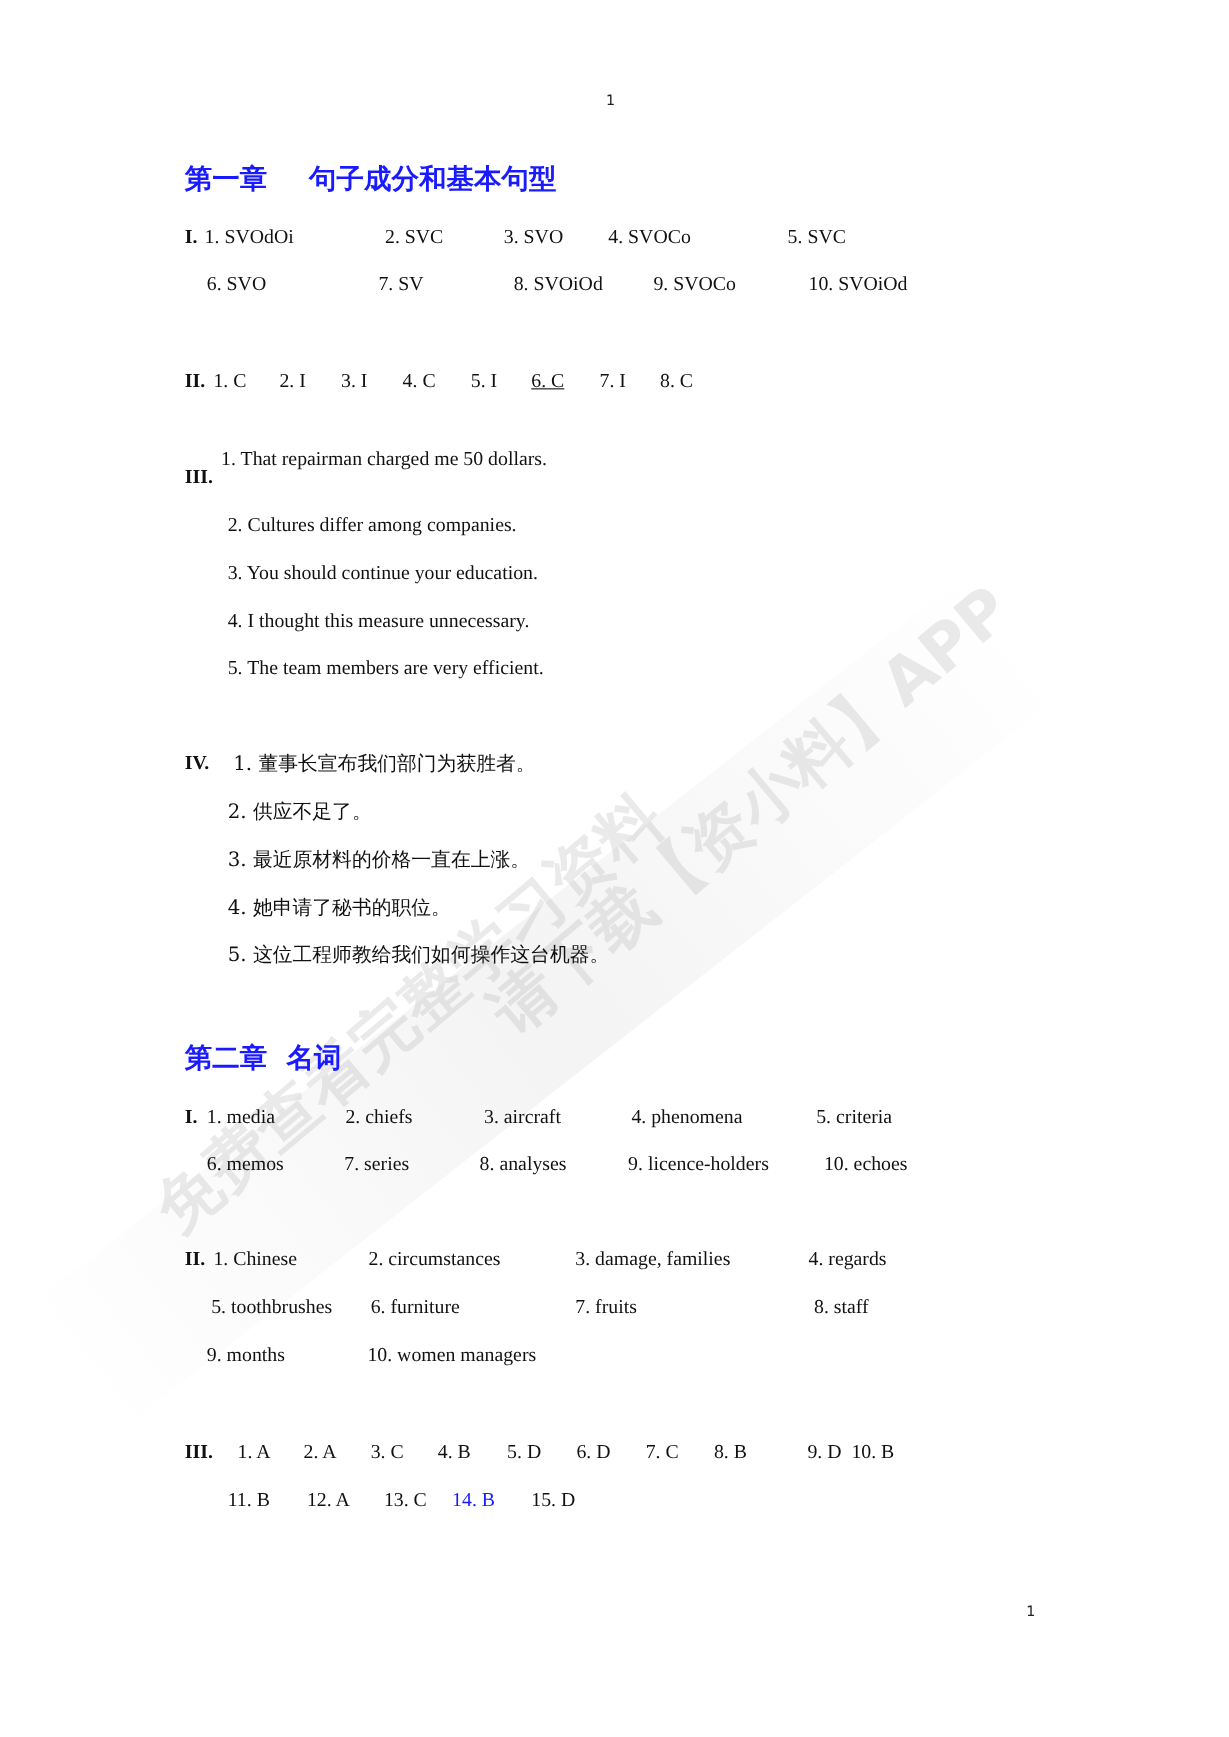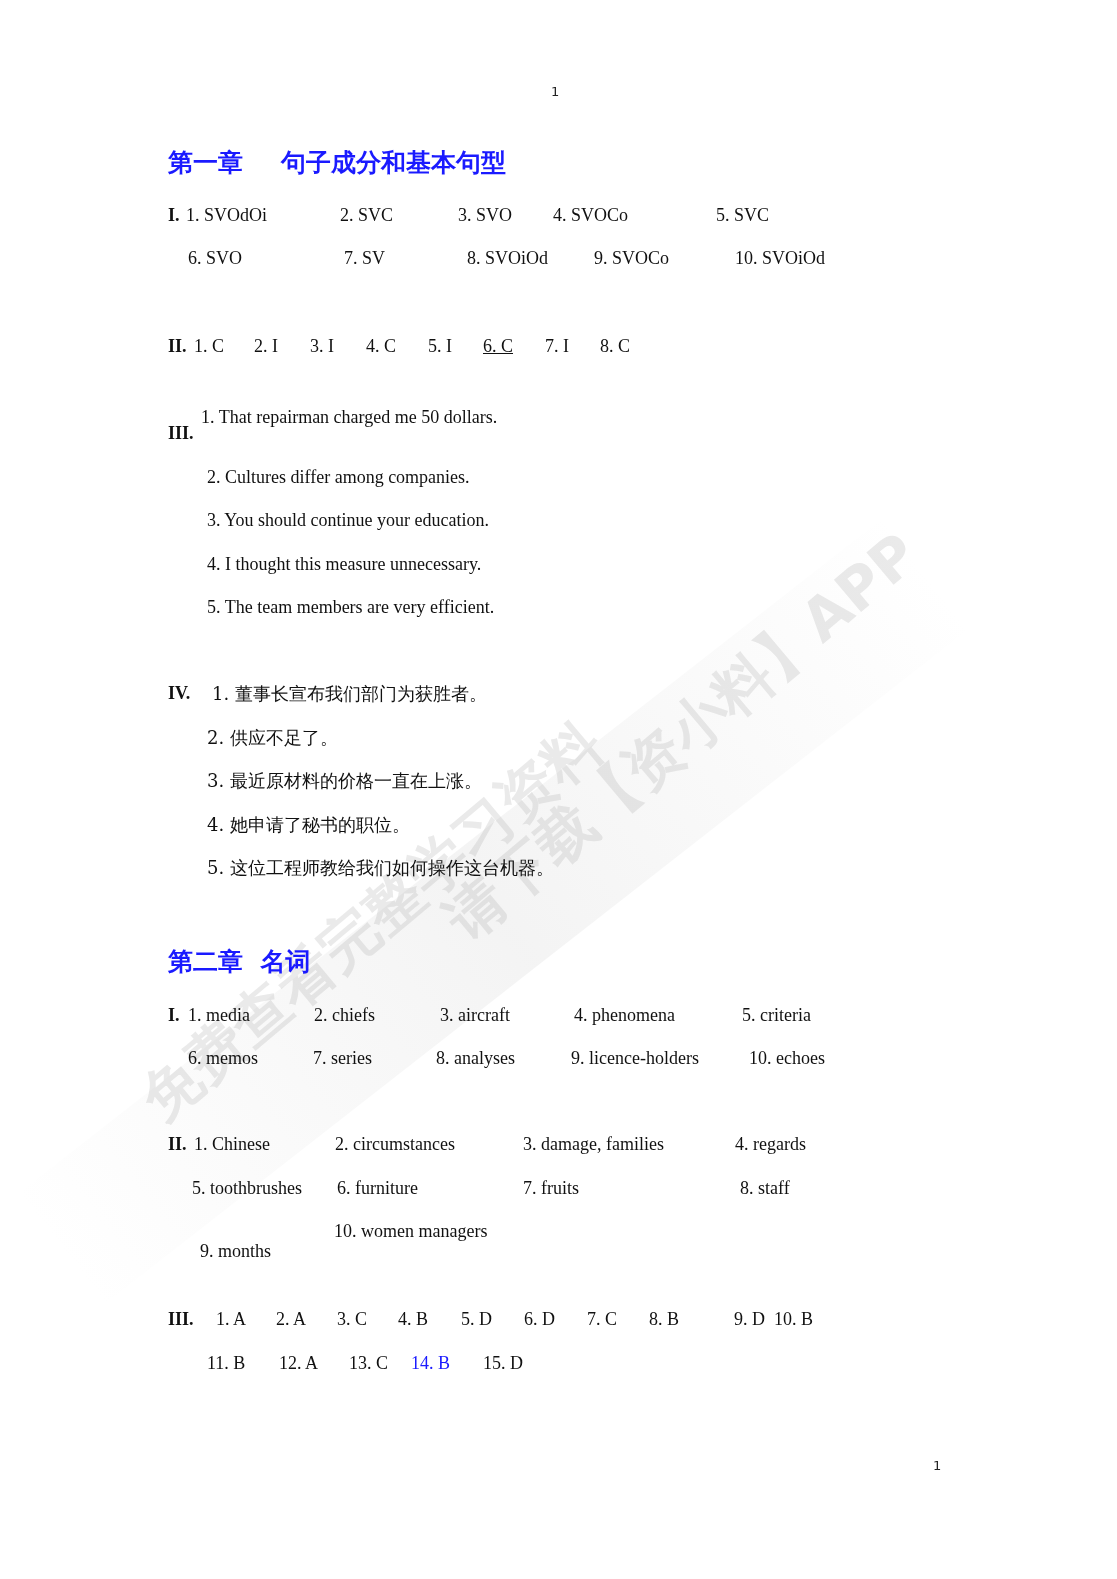--- a/index.html
+++ b/index.html
@@ -26,21 +26,21 @@
 <div class="watermark" style="left:175px; top:1060px; font-size:58px; transform: rotate(-40deg);">免费查看完整学习资料</div>
 <div class="watermark" style="left:480px; top:880px; font-size:58px; transform: rotate(-40deg);">请下载【资小料】APP</div>
 
 <div class="abs pnum" style="left:551px; top:84px;">1</div>
 
 <div class="abs heading" style="left:168px; top:148px;">第一章</div>
 <div class="abs heading" style="left:281px; top:148px;">句子成分和基本句型</div>
 
 <div class="abs txt bold" style="left:168px; top:204px;">I.</div>
 <div class="abs txt" style="left:186px; top:204px;">1. SVOdOi</div>
-<div class="abs txt" style="left:340px; top:204px;font-family:Liberation Serif, serif;">2. SVC</div>
+<div class="abs txt" style="left:350px; top:204px;font-family:Liberation Serif, serif;">2. SVC</div>
 <div class="abs txt" style="left:458px; top:204px;">3. SVO</div>
 <div class="abs txt" style="left:553px; top:204px;">4. SVOCo</div>
 <div class="abs txt" style="left:716px; top:204px;">5. SVC</div>
 <div class="abs txt" style="left:188px; top:247px;">6. SVO</div>
 <div class="abs txt" style="left:344px; top:247px;">7. SV</div>
 <div class="abs txt" style="left:467px; top:247px;">8. SVOiOd</div>
 <div class="abs txt" style="left:594px; top:247px;">9. SVOCo</div>
 <div class="abs txt" style="left:735px; top:247px;">10. SVOiOd</div>
 
 <div class="abs txt bold" style="left:168px; top:335px;">II.</div>
@@ -83,21 +83,21 @@
 
 <div class="abs txt bold" style="left:168px; top:1133px;">II.</div>
 <div class="abs txt" style="left:194px; top:1133px;">1. Chinese</div>
 <div class="abs txt" style="left:335px; top:1133px;">2. circumstances</div>
 <div class="abs txt" style="left:523px; top:1133px;">3. damage, families</div>
 <div class="abs txt" style="left:735px; top:1133px;">4. regards</div>
 <div class="abs txt" style="left:192px; top:1177px;">5. toothbrushes</div>
 <div class="abs txt" style="left:337px; top:1177px;">6. furniture</div>
 <div class="abs txt" style="left:523px; top:1177px;">7. fruits</div>
 <div class="abs txt" style="left:740px; top:1177px;">8. staff</div>
-<div class="abs txt" style="left:200px; top:1220px;margin-top:20px;">9. months</div>
+<div class="abs txt" style="left:188px; top:1220px;">9. months</div>
 <div class="abs txt" style="left:334px; top:1220px;">10. women managers</div>
 
 <div class="abs txt bold" style="left:168px; top:1308px;">III.</div>
 <div class="abs txt" style="left:216px; top:1308px;">1. A</div>
 <div class="abs txt" style="left:276px; top:1308px;">2. A</div>
 <div class="abs txt" style="left:337px; top:1308px;">3. C</div>
 <div class="abs txt" style="left:398px; top:1308px;">4. B</div>
 <div class="abs txt" style="left:461px; top:1308px;">5. D</div>
 <div class="abs txt" style="left:524px; top:1308px;">6. D</div>
 <div class="abs txt" style="left:587px; top:1308px;">7. C</div>

